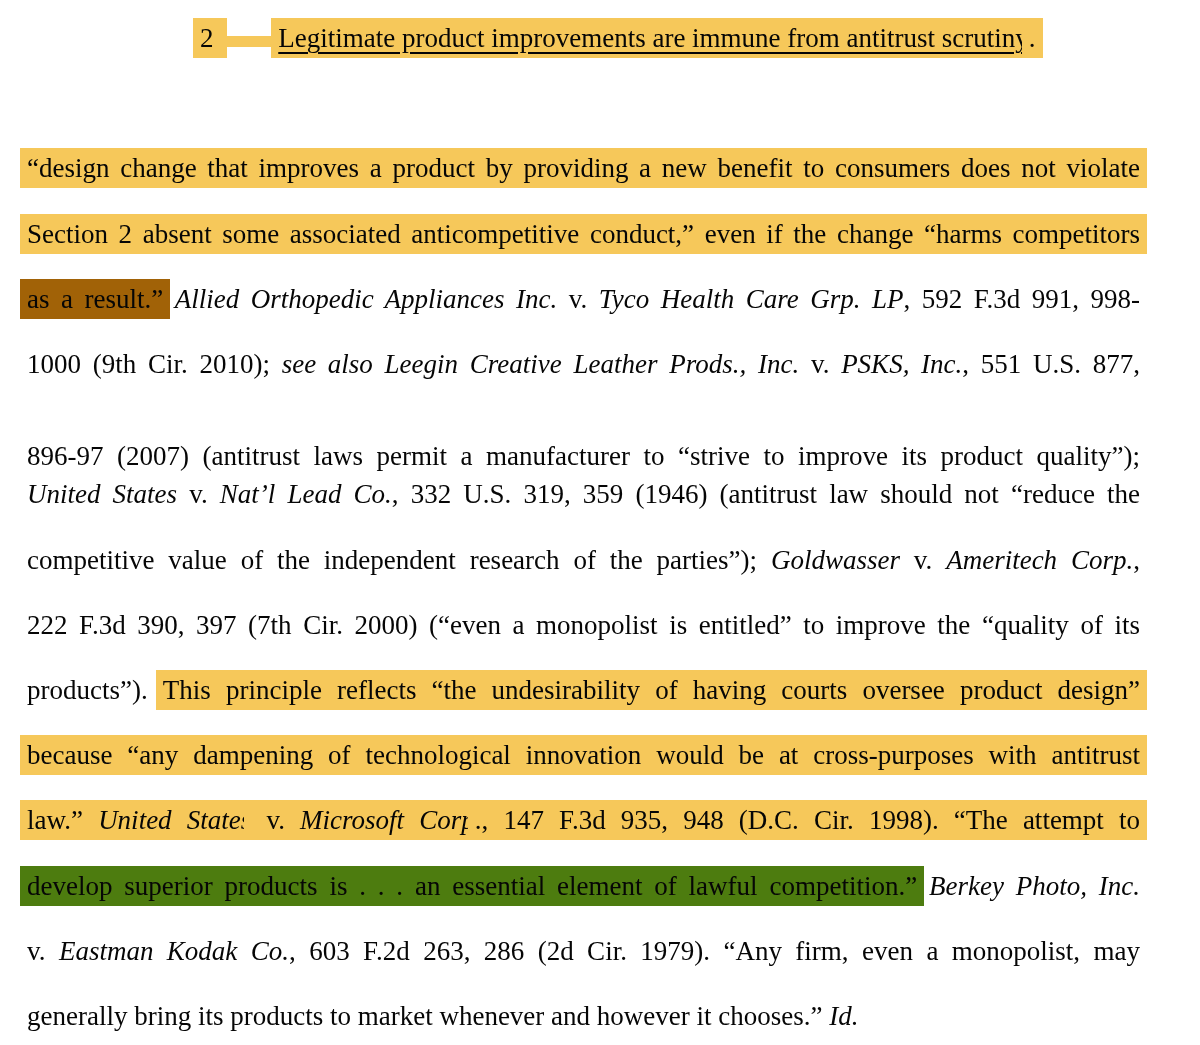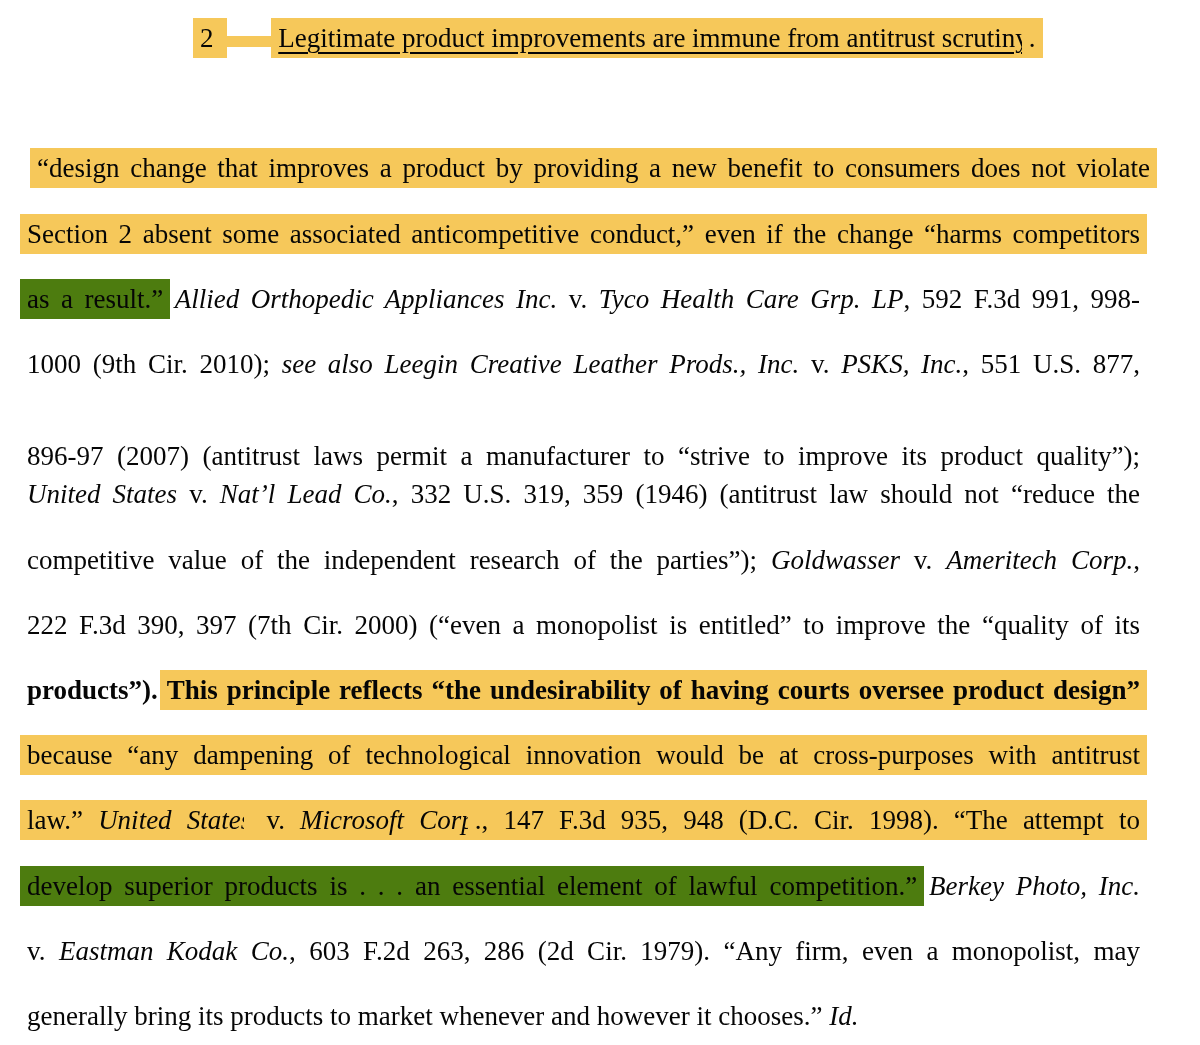--- a/index.html
+++ b/index.html
@@ -43,28 +43,28 @@
   }
   .spacer { display: inline-block; height: 1px; }
 </style>
 </head>
 <body>
 
 <div class="page">
   <div>
       <div class="line heading" style="top: 16px;"><span class="hl" style="background: rgb(246, 200, 90);">2.</span><span class="spacer hl" style="width: 58px; background: rgb(246, 200, 90);"></span><span class="ul hl" style="background: rgb(246, 200, 90);">Legitimate product improvements are immune from antitrust scrutiny</span><span class="hl" style="background: rgb(246, 200, 90);">.</span></div>
       <div class="line just" style="top: 81.2px;"><span class="spacer" style="width: 86px;"></span></div>
-      <div class="line just" style="top: 146.4px; margin-left: 10px;"><span class="hl" style="background: rgb(246, 200, 90);">“design change that improves a product by providing a new benefit to consumers does not violate</span></div>
+      <div class="line just" style="top: 146.4px;"><span class="hl" style="background: rgb(246, 200, 90);">“design change that improves a product by providing a new benefit to consumers does not violate</span></div>
       <div class="line just" style="top: 211.6px;"><span class="hl" style="background: rgb(246, 200, 90); padding-left: 7px;">Section 2 absent some associated anticompetitive conduct,” even if the change “harms competitors</span></div>
-      <div class="line just" style="top: 276.8px;"><span class="hl" style="background: #4d7c0f;">as a result.”</span><span class=""> </span><span class="it ">Allied Orthopedic Appliances Inc.</span><span class=""> v. </span><span class="it ">Tyco Health Care Grp. LP</span><span class="">, 592 F.3d 991, 998-</span></div>
+      <div class="line just" style="top: 276.8px;"><span class="hl" style="background: #a16207;">as a result.”</span><span class=""> </span><span class="it ">Allied Orthopedic Appliances Inc.</span><span class=""> v. </span><span class="it ">Tyco Health Care Grp. LP</span><span class="">, 592 F.3d 991, 998-</span></div>
       <div class="line just" style="top: 342px;"><span class="">1000 (9th Cir. 2010); </span><span class="it ">see also Leegin Creative Leather Prods., Inc.</span><span class=""> v. </span><span class="it ">PSKS, Inc.</span><span class="">, 551 U.S. 877,</span></div>
       <div class="line just" style="top: 407.2px; margin-top: 27px;"><span class="">896-97 (2007) (antitrust laws permit a manufacturer to “strive to improve its product quality”);</span></div>
       <div class="line just" style="top: 472.4px;"><span class="it ">United States</span><span class=""> v. </span><span class="it ">Nat’l Lead Co.</span><span class="">, 332 U.S. 319, 359 (1946) (antitrust law should not “reduce the</span></div>
       <div class="line just" style="top: 537.6px;"><span class="">competitive value of the independent research of the parties”); </span><span class="it ">Goldwasser</span><span class=""> v. </span><span class="it ">Ameritech Corp.</span><span class="">,</span></div>
       <div class="line just" style="top: 602.8px;"><span class="">222 F.3d 390, 397 (7th Cir. 2000) (“even a monopolist is entitled” to improve the “quality of its</span></div>
-      <div class="line just" style="top: 668px; font-weight: bold;"><span class="">products”).  </span><span class="hl" style="background: rgb(246, 200, 90);">This principle reflects “the undesirability of having courts oversee product design”</span></div>
+      <div class="line just" style="top: 668px;"><span class="">products”).  </span><span class="hl" style="background: rgb(246, 200, 90);">This principle reflects “the undesirability of having courts oversee product design”</span></div>
       <div class="line just" style="top: 733.2px;"><span class="hl" style="background: rgb(246, 200, 90);">because “any dampening of technological innovation would be at cross-purposes with antitrust</span></div>
       <div class="line just" style="top: 798.4px;"><span class="hl" style="background: rgb(246, 200, 90);">law.”  </span><span class="it hl" style="background: rgb(246, 200, 90);">United States</span><span class="hl" style="background: rgb(246, 200, 90);"> v. </span><span class="it hl" style="background: rgb(246, 200, 90);">Microsoft Corp</span><span class="hl" style="background: rgb(246, 200, 90);">., 147 F.3d 935, 948 (D.C. Cir. 1998).  “The attempt to</span></div>
       <div class="line just" style="top: 863.6px;"><span class="hl" style="background: #4d7c0f;">develop superior products is . . . an essential element of lawful competition.”</span><span class=""> </span><span class="it ">Berkey Photo, Inc.</span></div>
       <div class="line just" style="top: 928.8px;"><span class="">v. </span><span class="it ">Eastman Kodak Co.</span><span class="">, 603 F.2d 263, 286 (2d Cir. 1979).  “Any firm, even a monopolist, may</span></div>
       <div class="line" style="top: 994px;"><span class="">generally bring its products to market whenever and however it chooses.”  </span><span class="it ">Id.</span></div>
     </div>
 </div>
 
 </body></html>

